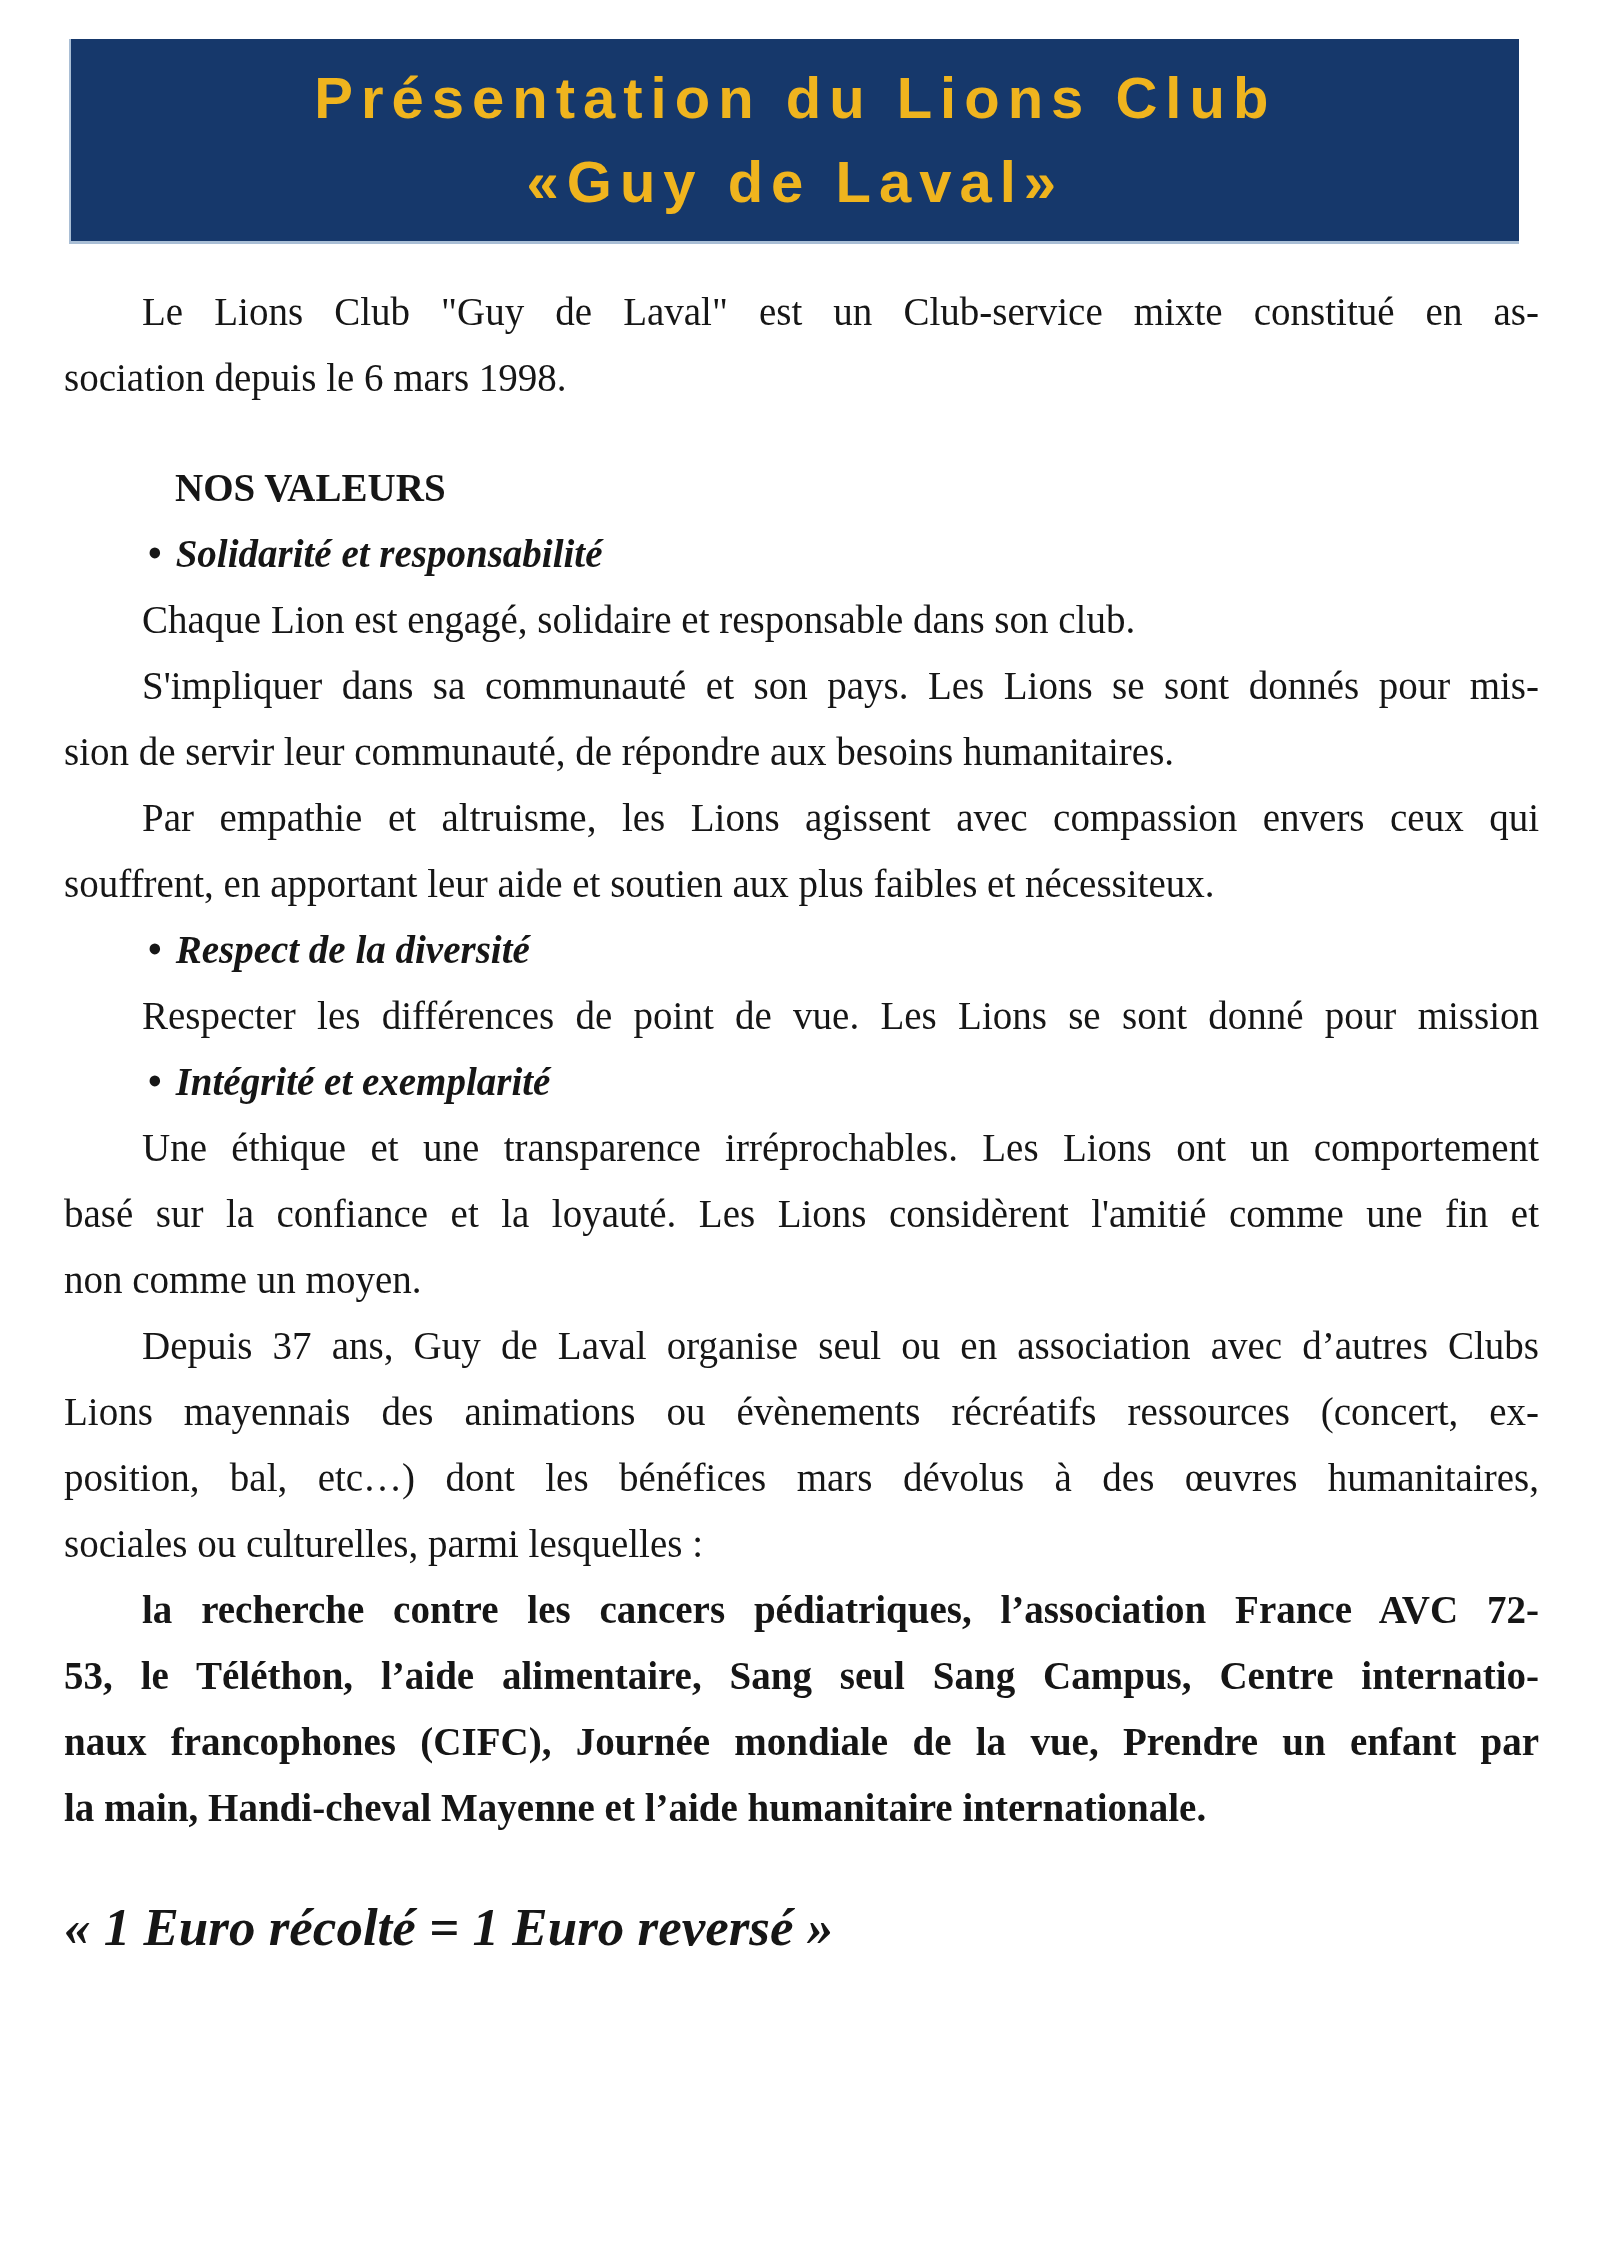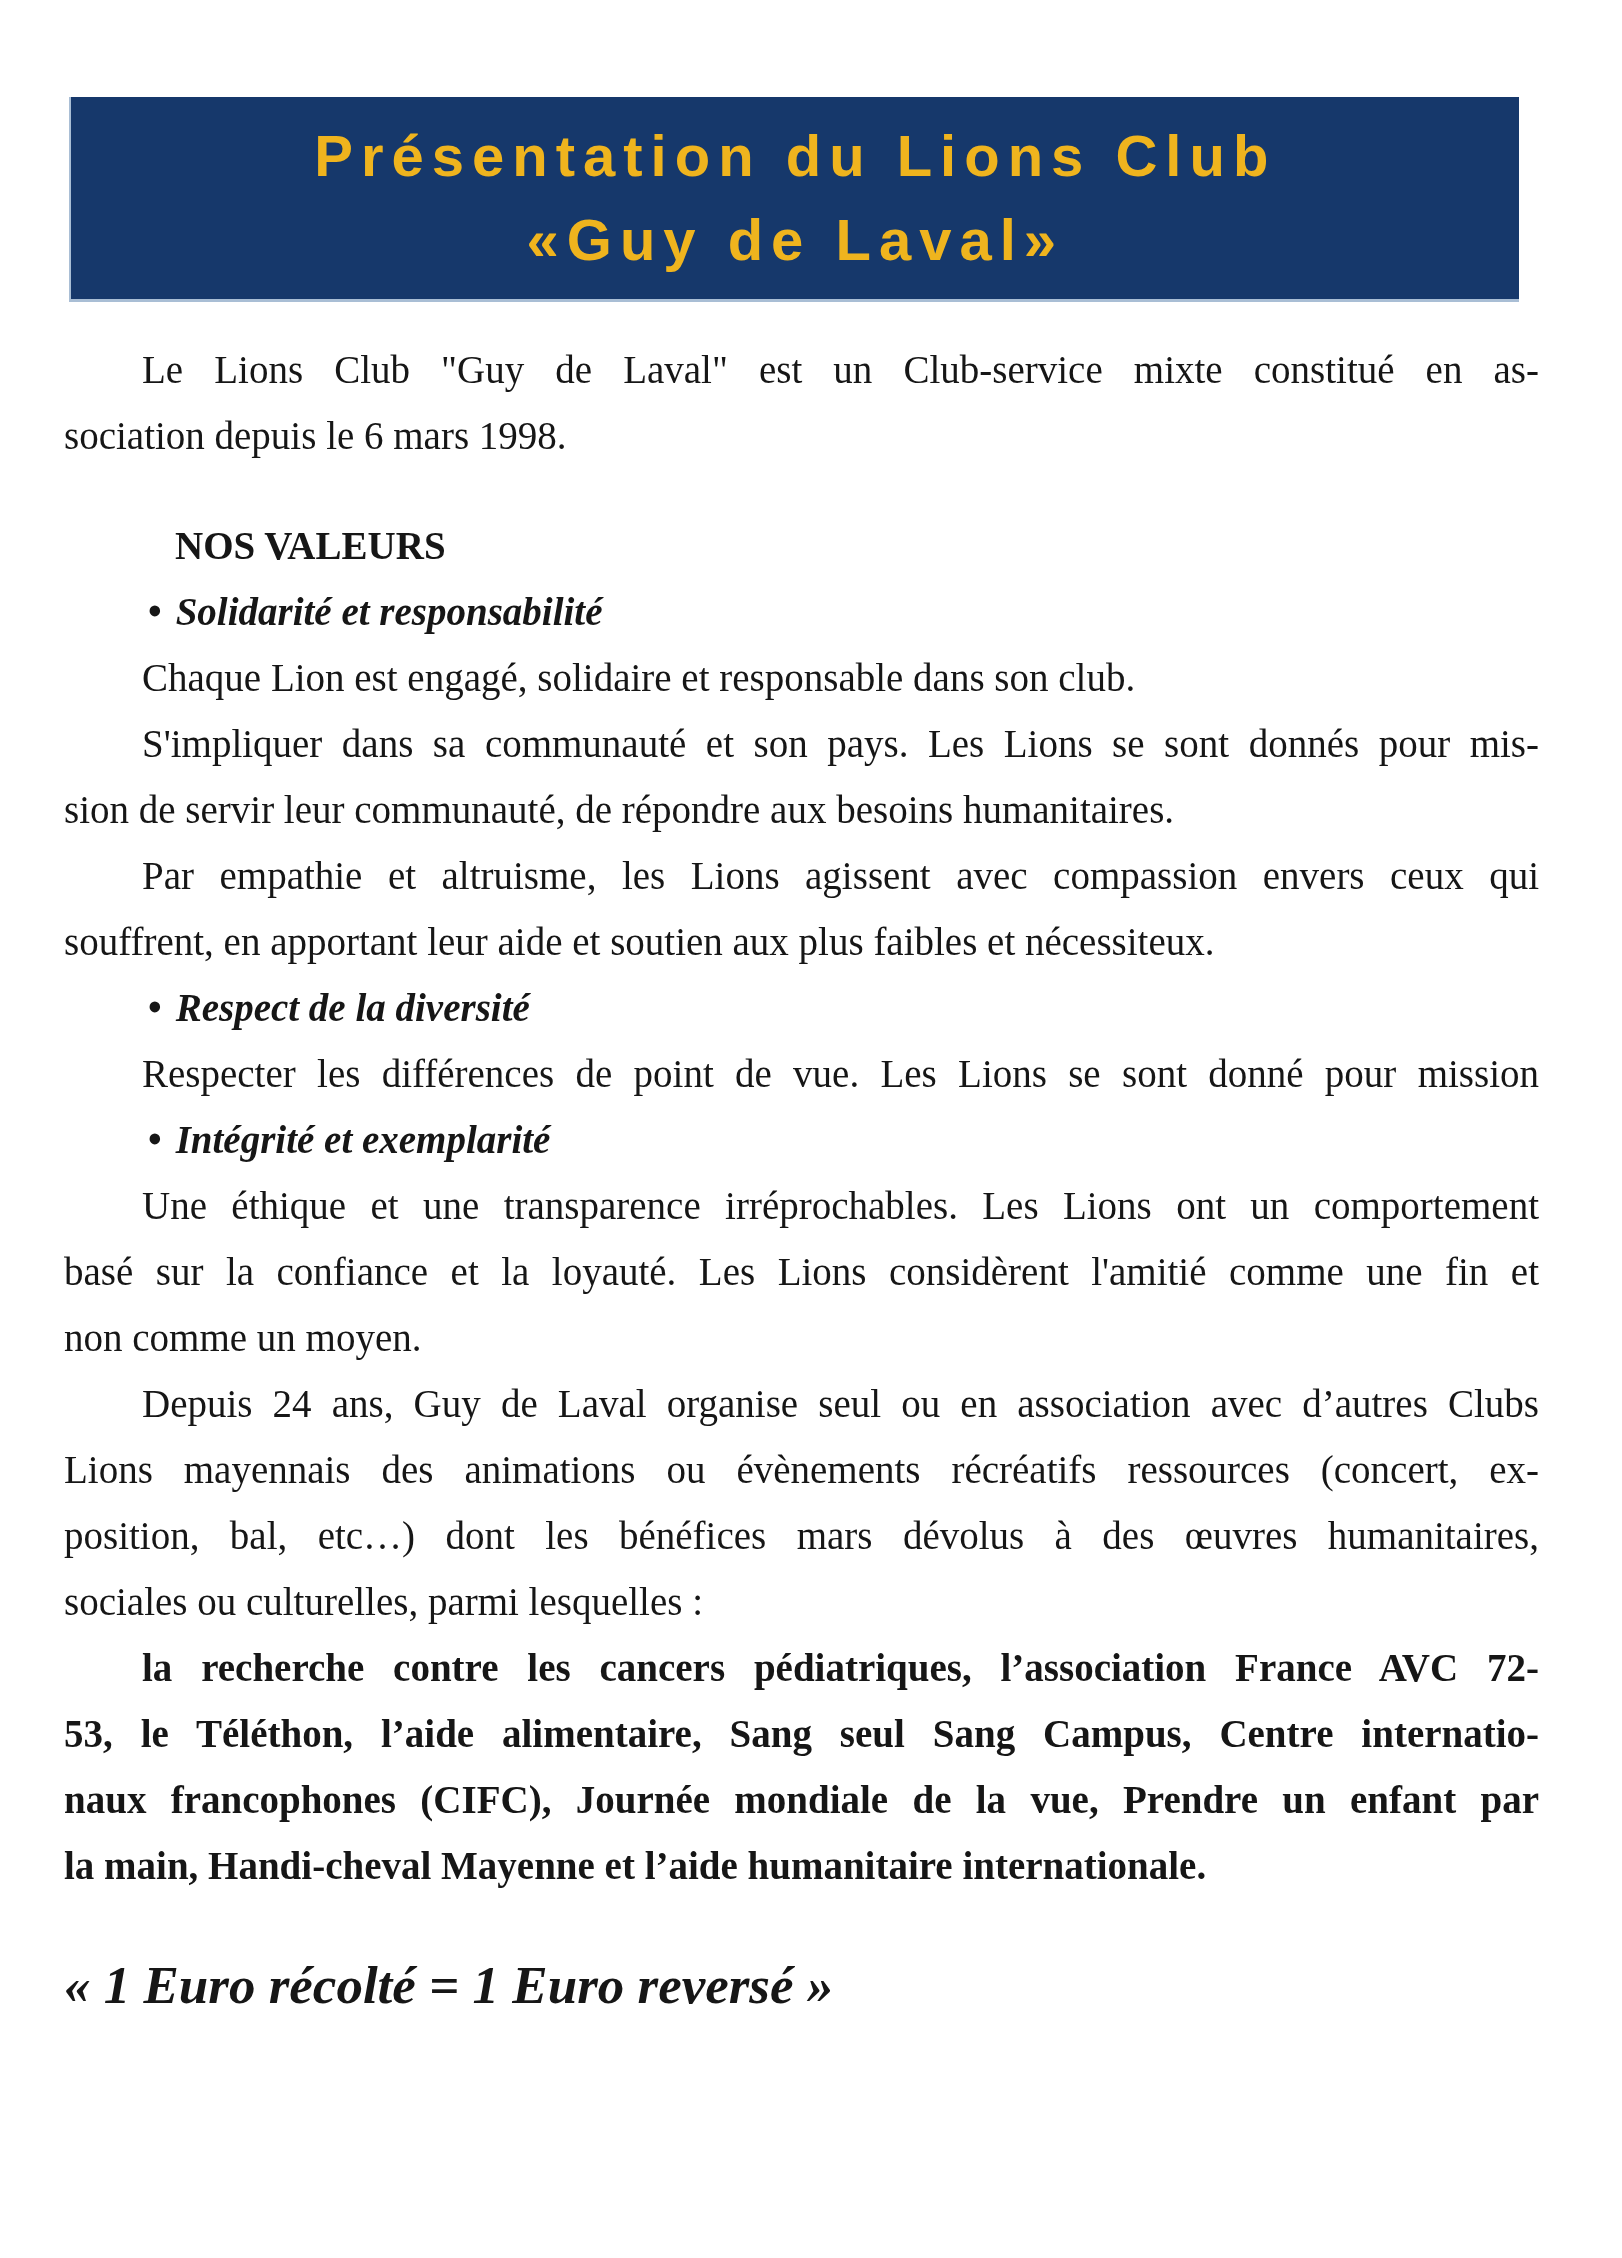--- a/index.html
+++ b/index.html
@@ -2,21 +2,21 @@
 <html lang="fr" style="font-size:14px"><head>
 <meta charset="utf-8">
 <style>
   html, body { margin: 0; padding: 0; background: #ffffff; }
   .page {
     position: relative;
     width: 1622px;
     height: 2258px;
     background: #ffffff;
     box-sizing: border-box;
-    padding: 97px 83px 0 64px;
+    padding: 39px 83px 0 64px;
     font-family: "Liberation Serif", serif;
     color: #161616;
     overflow: hidden;
   }
   .banner {
     margin-left: 5.3px;
     width: 1450px;
     height: 205px;
     background: var(--banner-bg, #16386b);
     border-left: 2.6px solid #a9bed5;
@@ -100,21 +100,21 @@
       <div class="para">
         <div class="line indent justify">Respecter les différences de point de vue. Les Lions se sont donné pour mission</div>
       </div>
       <div class="bullet-heading"><span class="bullet">•</span><span>Intégrité et exemplarité</span></div>
       <div class="para">
         <div class="line indent justify">Une éthique et une transparence irréprochables. Les Lions ont un comportement</div>
         <div class="line justify">basé sur la confiance et la loyauté. Les Lions considèrent l'amitié comme une fin et</div>
         <div class="line">non comme un moyen.</div>
       </div>
       <div class="para">
-        <div class="line indent justify">Depuis 24 ans, Guy de Laval organise seul ou en association avec d’autres Clubs</div>
+        <div class="line indent justify">Depuis 37 ans, Guy de Laval organise seul ou en association avec d’autres Clubs</div>
         <div class="line justify">Lions mayennais des animations ou évènements récréatifs ressources (concert, ex-</div>
         <div class="line justify">position, bal, etc…)  dont  les bénéfices mars dévolus à des œuvres humanitaires,</div>
         <div class="line">sociales ou culturelles, parmi lesquelles :</div>
       </div>
       <div class="para bold">
         <div class="line indent justify">la recherche contre les cancers pédiatriques, l’association France AVC 72-</div>
         <div class="line justify">53, le Téléthon, l’aide alimentaire, Sang seul Sang Campus, Centre internatio-</div>
         <div class="line justify">naux francophones (CIFC), Journée mondiale de la vue, Prendre un enfant par</div>
         <div class="line">la main, Handi-cheval Mayenne et l’aide humanitaire internationale.</div>
       </div>

